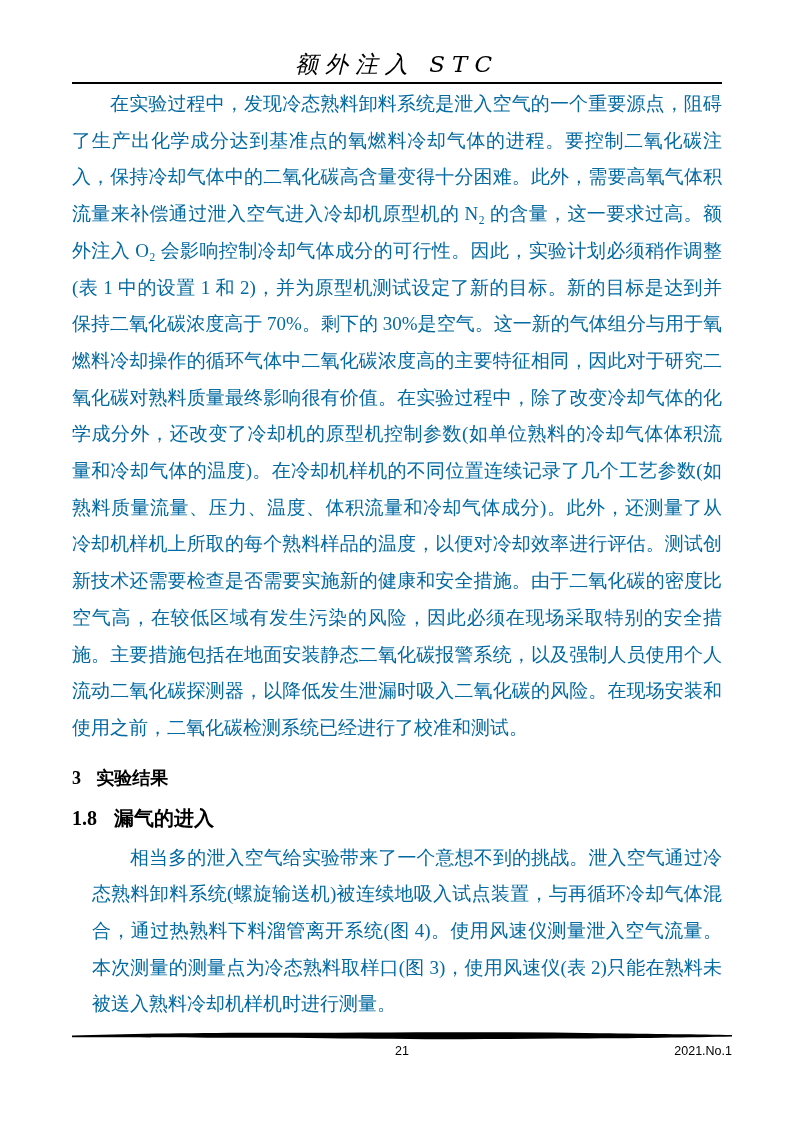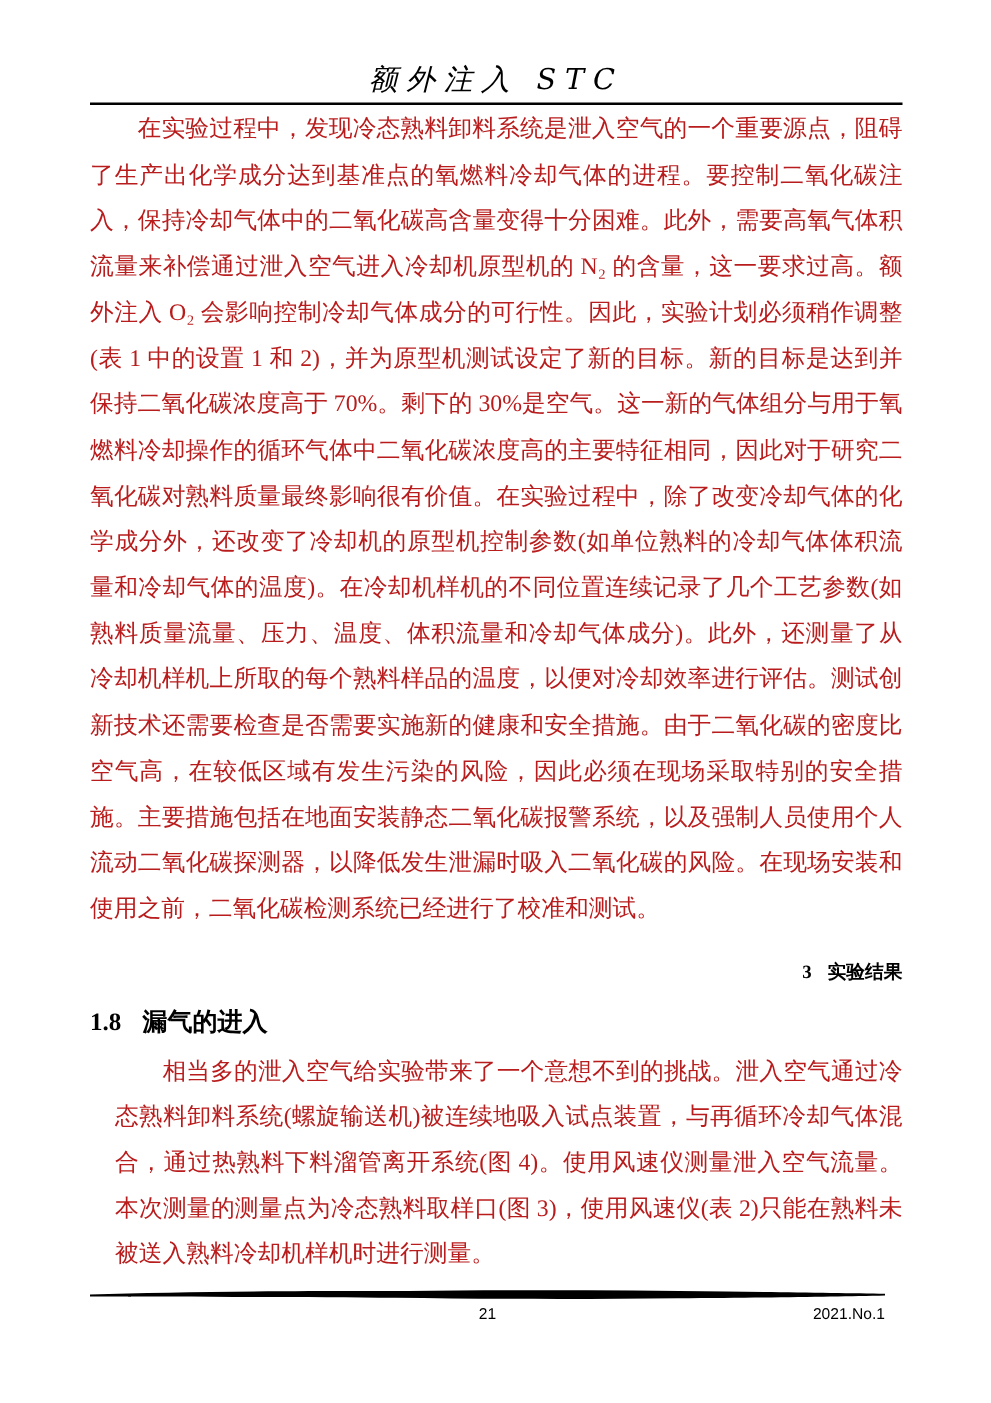--- a/index.html
+++ b/index.html
@@ -39,30 +39,29 @@
     border-top: 2px solid #000000;
     height: 0;
   }
   .body-para {
     margin: 2px 0 0 0;
     font-size: 19px;
     line-height: 36.7px;
     text-align: justify;
     text-justify: inter-ideograph;
     text-indent: 2em;
-    color: #b91c1c;
+    color: #0369a1;
   }
   .sec-h2 {
     margin: 16px 0 0 0;
     font-family: "Liberation Sans", "DejaVu Sans", sans-serif;
     font-weight: bold;
-    font-size: 15px;
+    font-size: 18px;
     line-height: 30px;
     color: #000000;
-    text-align: right;
   }
   .sec-h3 {
     margin: 12px 0 0 0;
     font-family: "Liberation Sans", "DejaVu Sans", sans-serif;
     font-weight: bold;
     font-size: 20px;
     line-height: 27px;
     color: #000000;
   }
   .sec-num {
@@ -70,21 +69,21 @@
     font-family: "Liberation Serif", "DejaVu Serif", serif;
     font-weight: bold;
   }
   .para-2 {
     margin-top: 8px;
     margin-left: 20px;
   }
   .page-footer {
     position: absolute;
     left: 72px;
-    right: 85px;
+    right: 61px;
     top: 1031px;
   }
   .footer-rule {
     display: block;
     width: 100%;
     height: 9px;
   }
   .footer-row {
     position: relative;
     margin-top: 2px;

